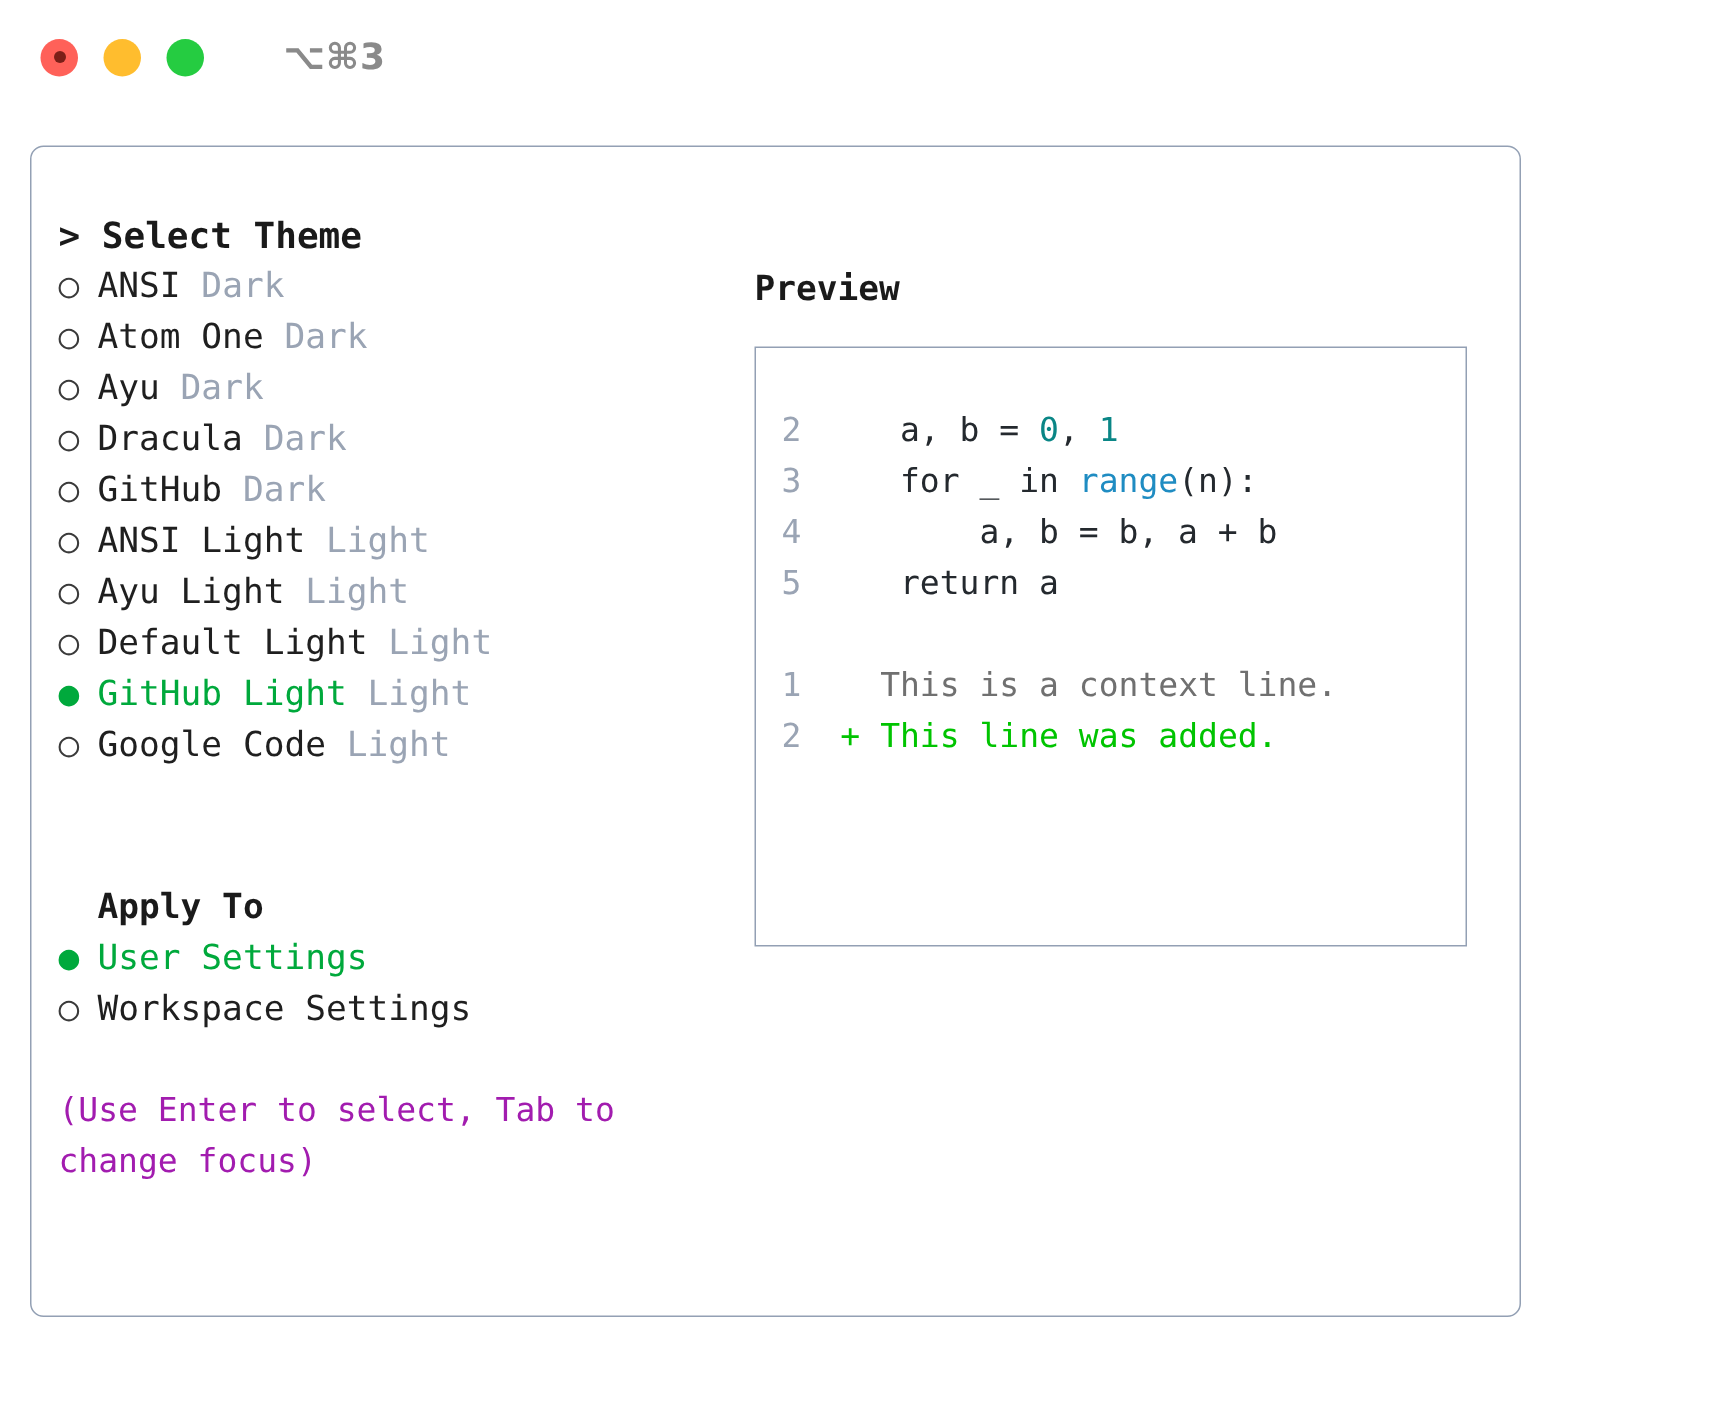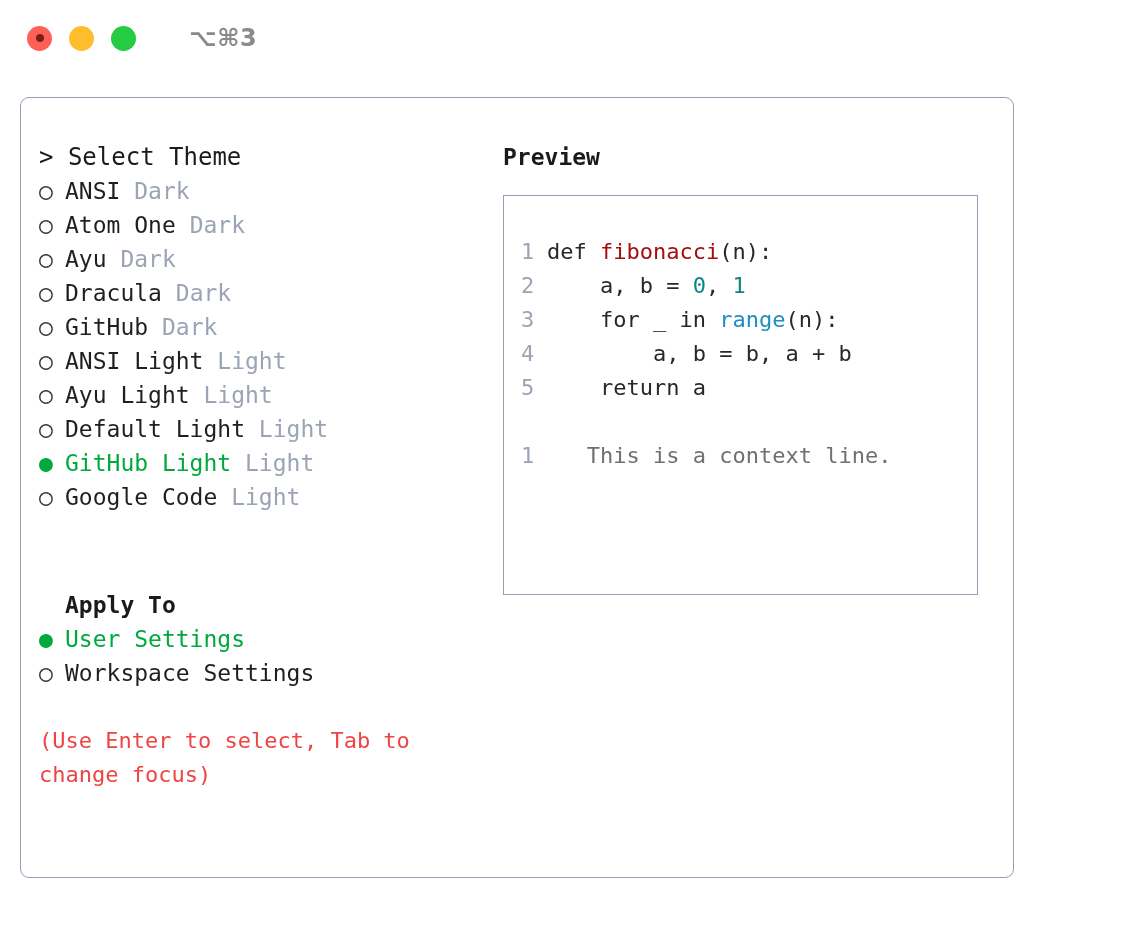--- a/index.html
+++ b/index.html
@@ -87,21 +87,21 @@
 
   
   .left-col {
     width: 480px;
     padding-left: 18px;
     box-sizing: border-box;
   }
 
   .section-head {
     font-size: 24px;
-    font-weight: 400;
+    font-weight: 700;
     color: #1a1a1a;
     line-height: 34px;
     white-space: pre;
   }
 
   .opt-row {
     font-size: 23px;
     line-height: 34px;
     color: #1f1f1f;
     white-space: pre;
@@ -126,29 +126,30 @@
     line-height: 34px;
     white-space: pre;
     padding-left: 26px;
     margin-top: 40px;
   }
 
   .hint {
     margin-top: 34px;
     font-size: 22px;
     line-height: 34px;
-    color: #ef4444;
+    color: #a21caf;
     width: 410px;
   }
 
   
   .right-col {
     flex: 1;
     padding-left: 2px;
     box-sizing: border-box;
+    margin-top: 36px;
   }
   .preview-title {
     font-size: 23px;
     font-weight: 700;
     color: #1a1a1a;
     line-height: 34px;
     margin-left: 0;
   }
   .preview-box {
     margin-top: 21px;
@@ -226,28 +227,28 @@
           </div>
 
         <div class="hint">(Use Enter to select, Tab to change focus)</div>
       </div>
 
       <div class="right-col">
         <div class="preview-title">Preview</div>
 
         <div class="preview-box">
           <div id="code-block">
-              <div class="code-line"><span class="ln">1</span><span class="tok-plain">def </span><span class="tok-fn">fibonacci</span><span class="tok-plain">(n):</span></div>
               <div class="code-line"><span class="ln">2</span><span class="tok-plain">    a, b = </span><span class="tok-num">0</span><span class="tok-plain">, </span><span class="tok-num">1</span></div>
               <div class="code-line"><span class="ln">3</span><span class="tok-plain">    for _ in </span><span class="tok-bi">range</span><span class="tok-plain">(n):</span></div>
               <div class="code-line"><span class="ln">4</span><span class="tok-plain">        a, b = b, a + b</span></div>
               <div class="code-line"><span class="ln">5</span><span class="tok-plain">    return a</span></div>
             </div>
           <div class="diff-gap"></div>
           <div id="diff-block">
               <div class="code-line"><span class="ln">1</span><span class="diff-ctx">   </span><span class="diff-ctx">This is a context line.</span></div>
+              <div class="code-line"><span class="ln">2</span><span class="diff-add"> + </span><span class="diff-add">This line was added.</span></div>
             </div>
         </div>
       </div>
 
     </div>
   </div>
 </div>
 
 </body></html>

